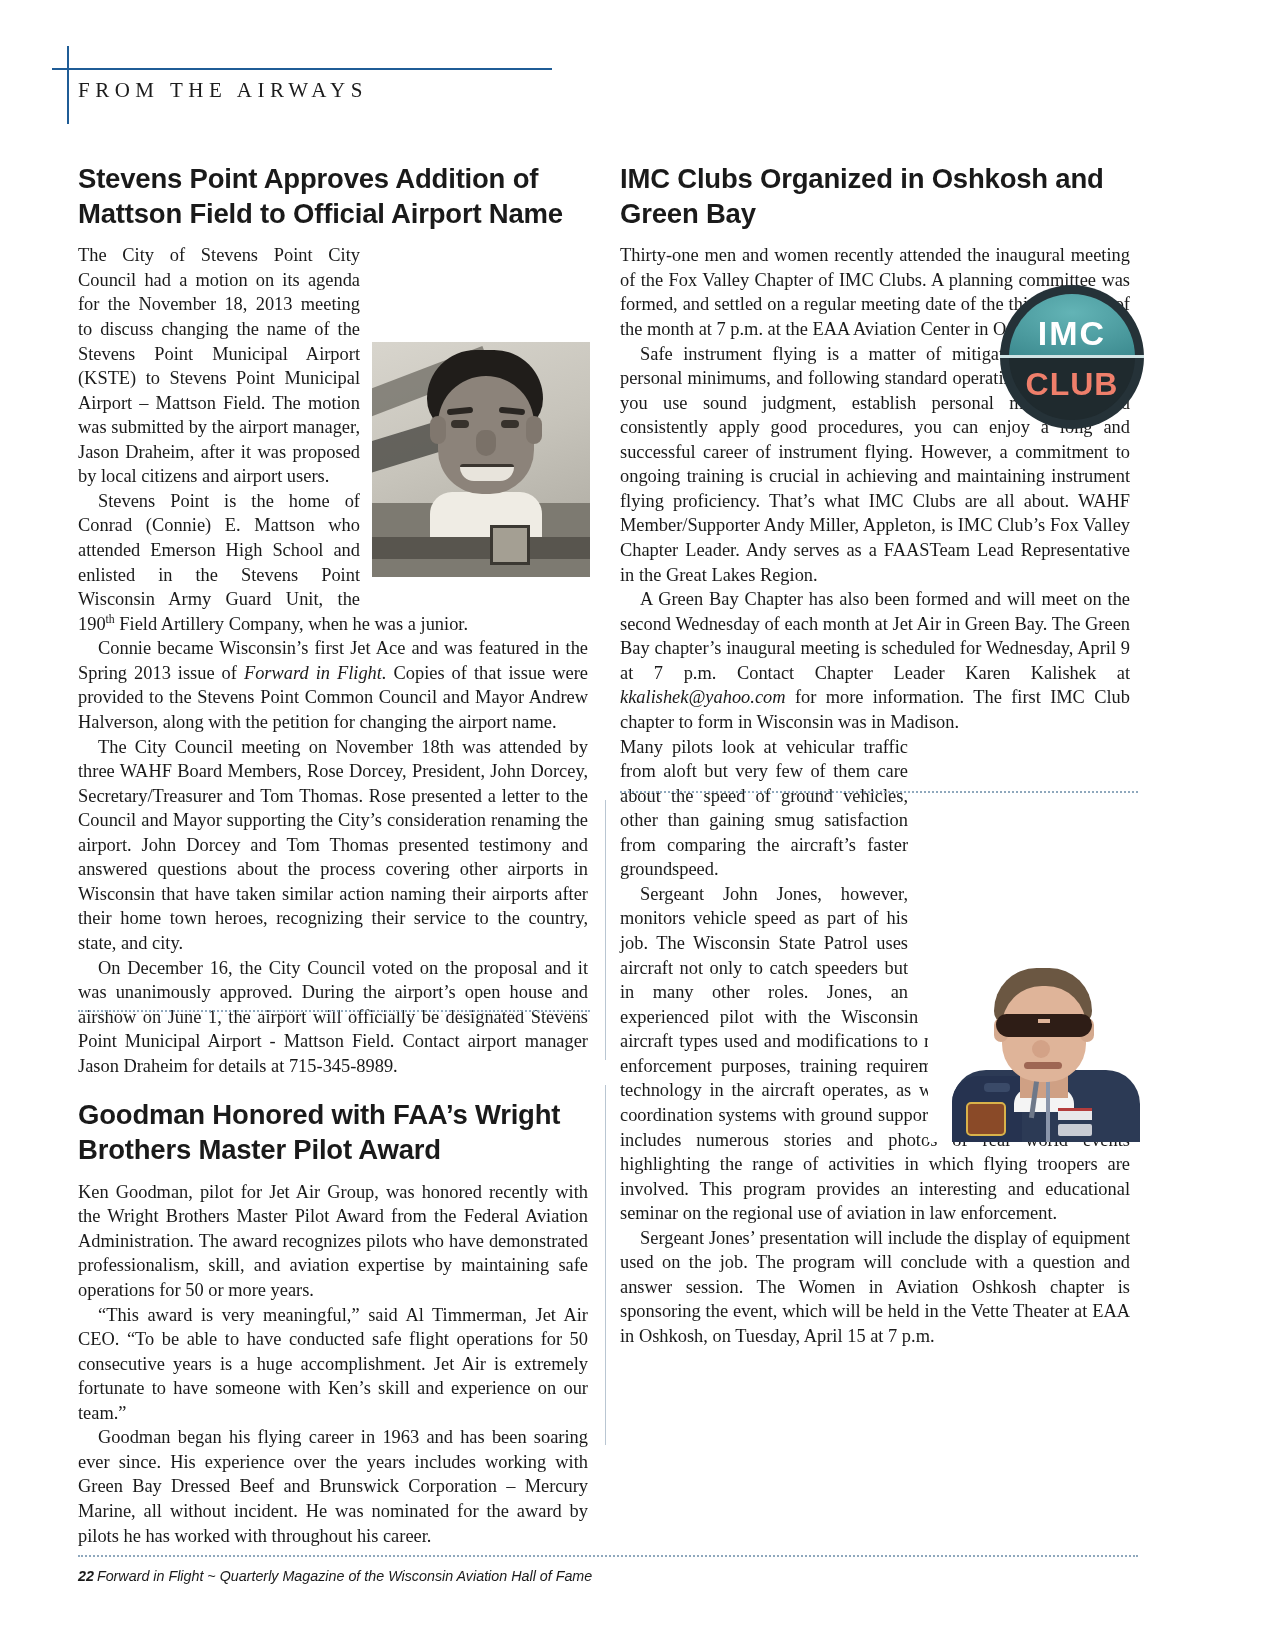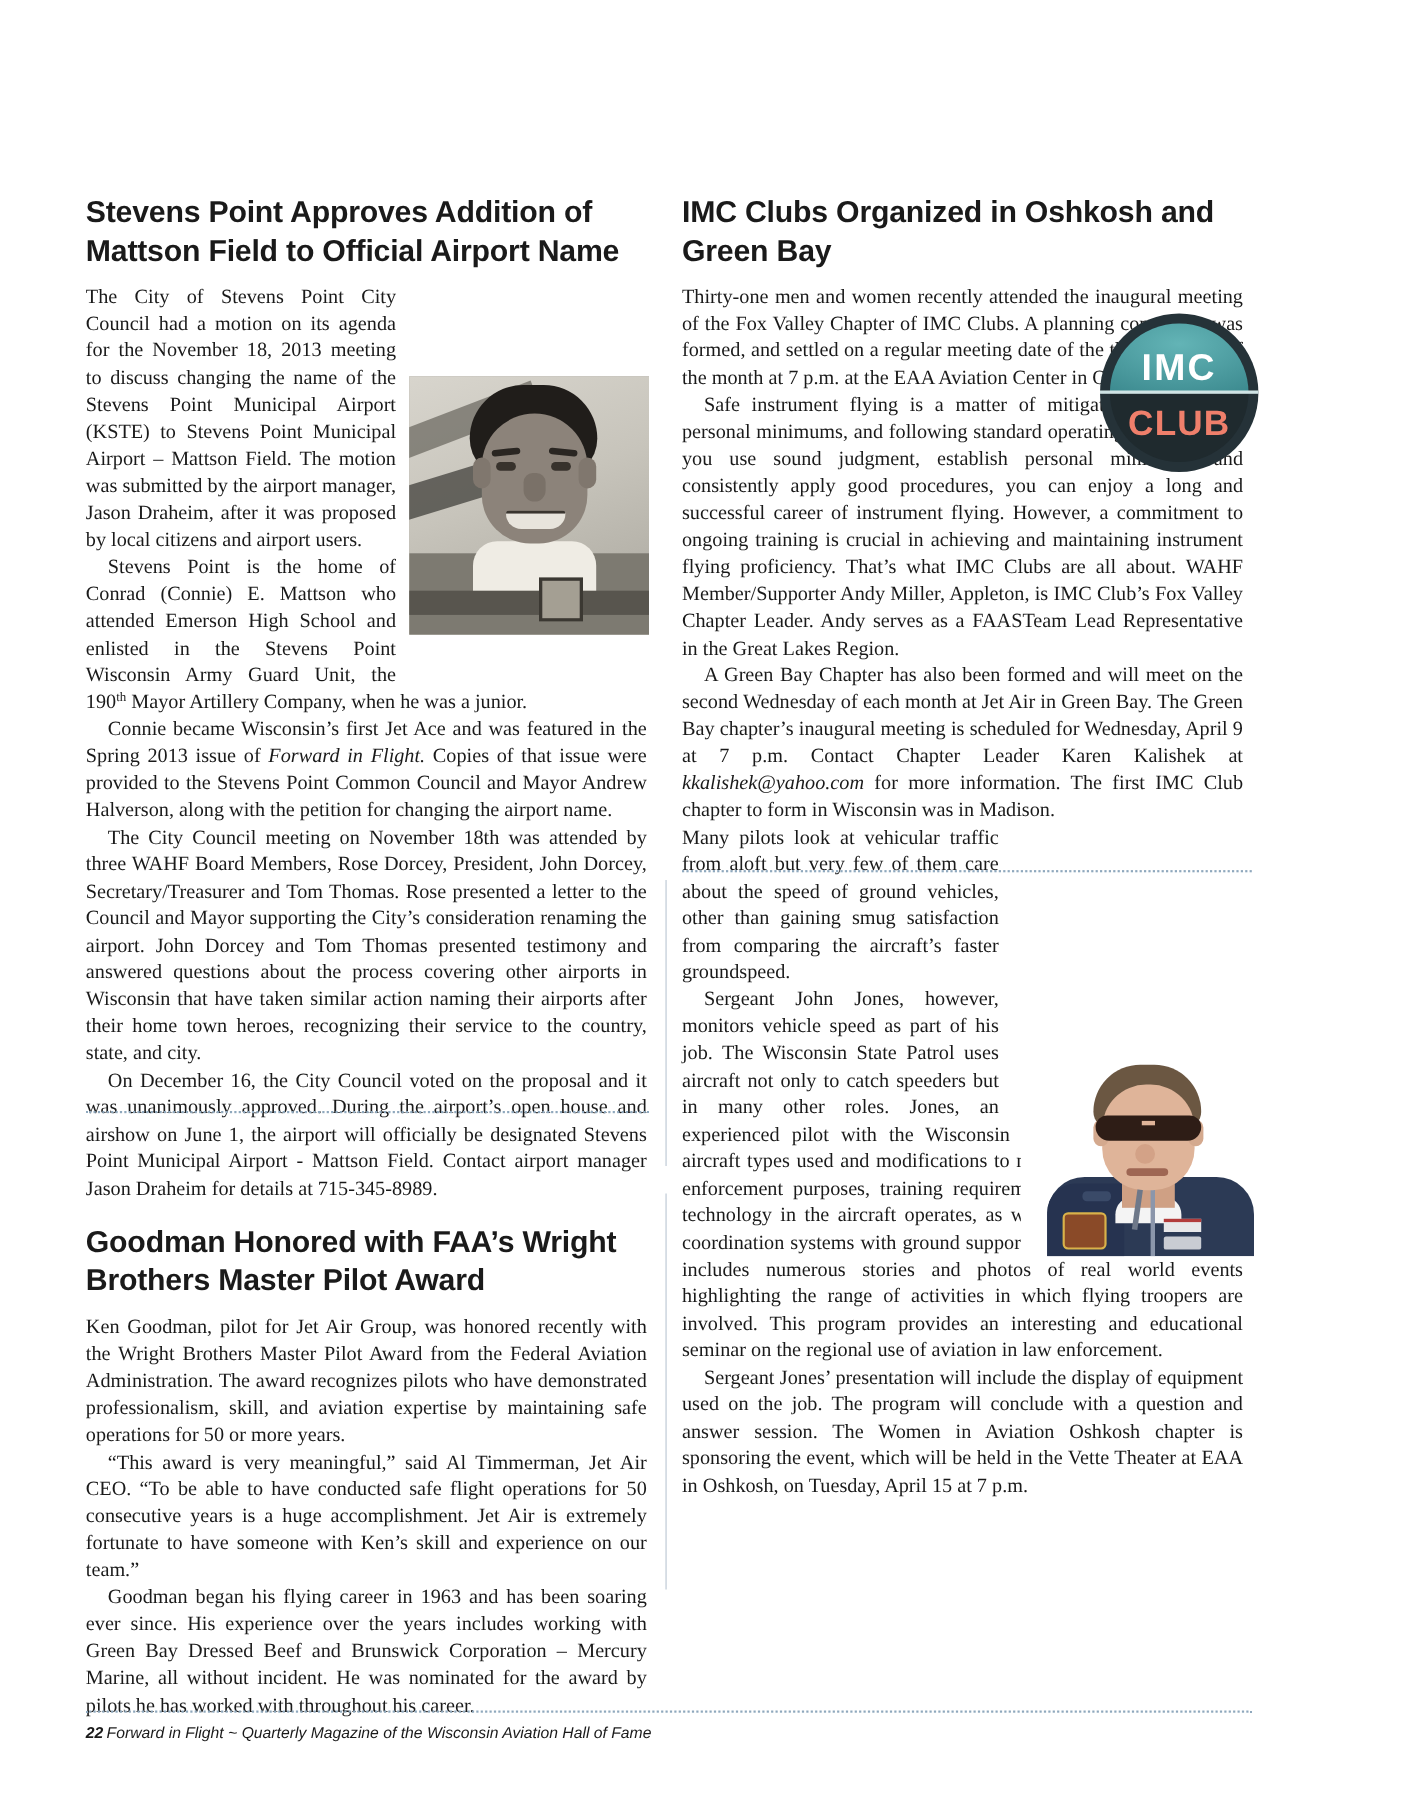--- a/index.html
+++ b/index.html
@@ -52,21 +52,21 @@
     font-family: "Liberation Serif", serif;
     font-size: 21px;
     letter-spacing: 5.5px;
     color: #1c1c1c;
     white-space: nowrap;
   }
 
   
   .col {
     position: absolute;
-    top: 176px;
+    top: 162px;
     width: 510px;
   }
   .col-left  { left: 78px; }
   .col-right { left: 620px; }
 
   .headline {
     font-family: "Liberation Sans", sans-serif;
     font-weight: bold;
     font-size: 27.5px;
     line-height: 1.26;
@@ -332,29 +332,34 @@
     top: 283px;
     width: 148px;
     height: 148px;
   }
 </style>
 </head>
 <body>
 
 <div class="page">
 
+  <div class="masthead">
+    <div class="masthead-rule"></div>
+    <div class="masthead-vrule"></div>
+    <div class="masthead-title">FROM THE AIRWAYS</div>
+  </div>
 
   <div class="col col-left">
 
     <h1 class="headline">Stevens Point Approves Addition of Mattson Field to Official Airport Name</h1>
 
     <div class="body-text">
         <div style="float: right; width: 228px; height: 248px; shape-outside: none; margin-top: 108px;"></div>
       <p class="first">The City of Stevens Point City Council had a motion on its agenda for the November 18, 2013 meeting to discuss changing the name of the Stevens Point Municipal Airport (KSTE) to Stevens Point Municipal Airport – Mattson Field. The motion was submitted by the airport manager, Jason Draheim, after it was proposed by local citizens and airport users.</p>
-      <p><span>Stevens Point is the home of Conrad (Connie) E. Mattson who attended Emerson High School and enlisted in the Stevens Point Wisconsin Army Guard Unit, the 190</span><sup>th</sup><span> Mayor Artillery Company, when he was a junior.</span></p>
+      <p><span>Stevens Point is the home of Conrad (Connie) E. Mattson who attended Emerson High School and enlisted in the Stevens Point Wisconsin Army Guard Unit, the 190</span><sup>th</sup><span> Field Artillery Company, when he was a junior.</span></p>
       <p><span>Connie became Wisconsin’s first Jet Ace and was featured in the Spring 2013 issue of </span><i>Forward in Flight.</i><span> Copies of that issue were provided to the Stevens Point Common Council and Mayor Andrew Halverson, along with the petition for changing the airport name.</span></p>
       <p>The City Council meeting on November 18th was attended by three WAHF Board Members, Rose Dorcey, President, John Dorcey, Secretary/Treasurer and Tom Thomas. Rose presented a letter to the Council and Mayor supporting the City’s consideration renaming the airport. John Dorcey and Tom Thomas presented testimony and answered questions about the process covering other airports in Wisconsin that have taken similar action naming their airports after their home town heroes, recognizing their service to the country, state, and city.</p>
       <p>On December 16, the City Council voted on the proposal and it was unanimously approved. During the airport’s open house and airshow on June 1, the airport will officially be designated Stevens Point Municipal Airport - Mattson Field. Contact airport manager Jason Draheim for details at 715-345-8989.</p>
     </div>
 
     <h1 class="headline second">Goodman Honored with FAA’s Wright Brothers Master Pilot Award</h1>
 
     <div class="body-text">
       <p class="first">Ken Goodman, pilot for Jet Air Group, was honored recently with the Wright Brothers Master Pilot Award from the Federal Aviation Administration. The award recognizes pilots who have demonstrated professionalism, skill, and aviation expertise by maintaining safe operations for 50 or more years.</p>
       <p>“This award is very meaningful,” said Al Timmerman, Jet Air CEO. “To be able to have conducted safe flight operations for 50 consecutive years is a huge accomplishment. Jet Air is extremely fortunate to have someone with Ken’s skill and experience on our team.”</p>

